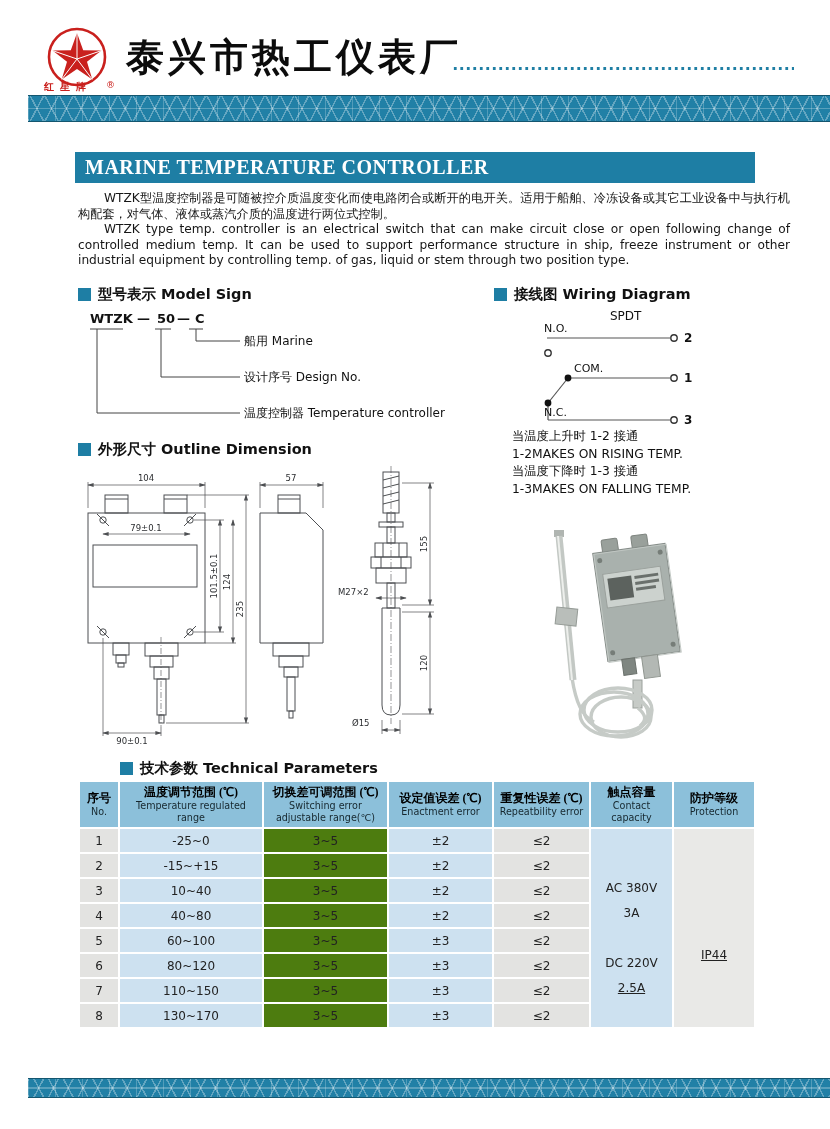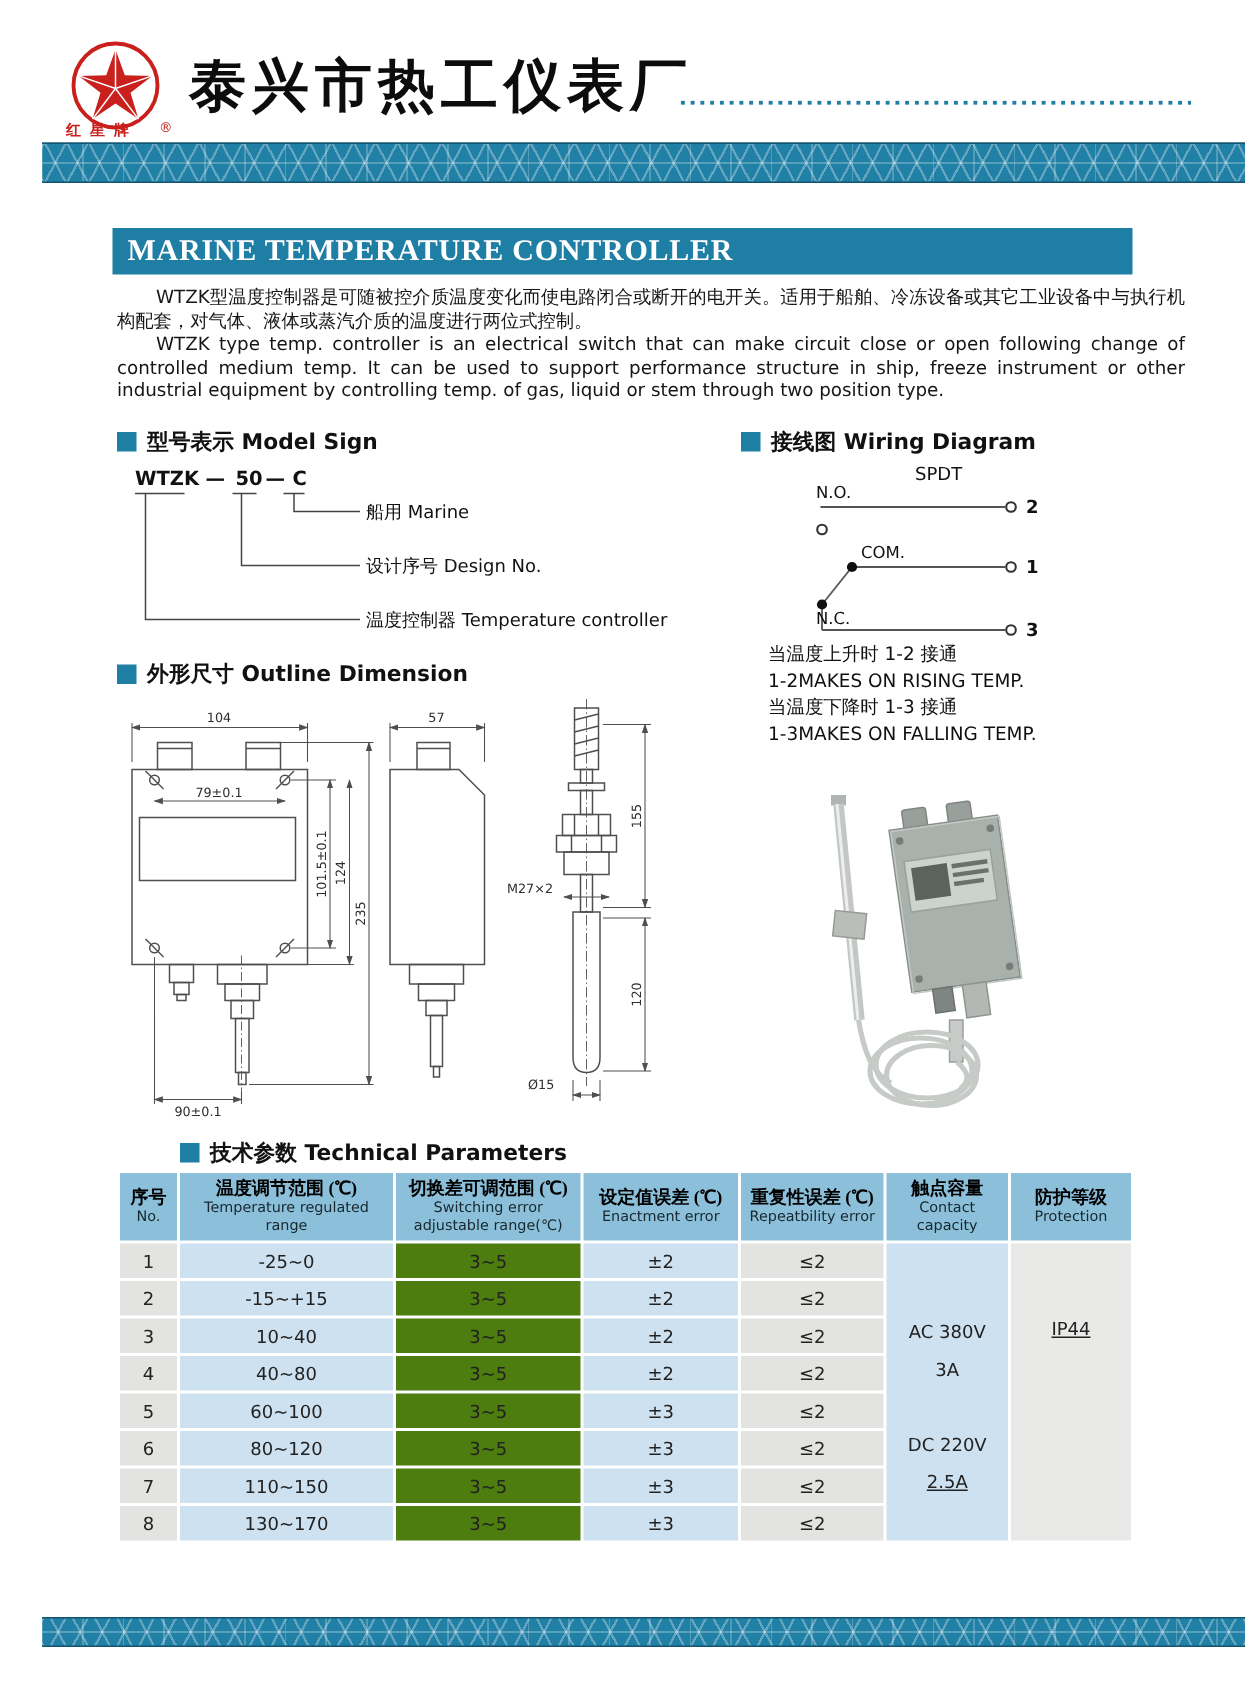--- a/index.html
+++ b/index.html
@@ -66,21 +66,21 @@
   .params-table th .en { font-size:9.6px; font-weight:normal; color:#16272e; line-height:12px; }
   .params-table td { height:23px; text-align:center; font-size:12px; color:#222; }
   .col-0 { background:#e3e3e1; } .col-1 { background:#cde1f0; }
   .col-2 { background:#4d7c0f; } .col-3 { background:#cde1f0; }
   .col-4 { background:#e3e3e1; } .col-5 { background:#cde1f0; }
   .col-6 { background:#e9e9e7; }
   .merged-contact { vertical-align:top; }
   .merged-contact .cc-line { font-size:12px; line-height:14px; }
   .merged-contact .cc-0 { margin-top:52px; } .merged-contact .cc-1 { margin-top:11px; }
   .merged-contact .cc-2 { margin-top:36px; } .merged-contact .cc-3 { margin-top:11px;text-decoration:underline; }
-  .merged-protection { vertical-align:top; padding-top:50px;text-decoration:underline; }
+  .merged-protection { vertical-align:top; padding-top:119px;text-decoration:underline; }
 </style>
 </head>
 <body>
 
 <div>
 
   <div class="abs logo-box">
     <svg width="72" height="70" viewBox="0 0 72 70">
       <circle cx="33" cy="31" r="28" fill="none" stroke="#c9201d" stroke-width="2.6"></circle>
       <g fill="#c9201d">

